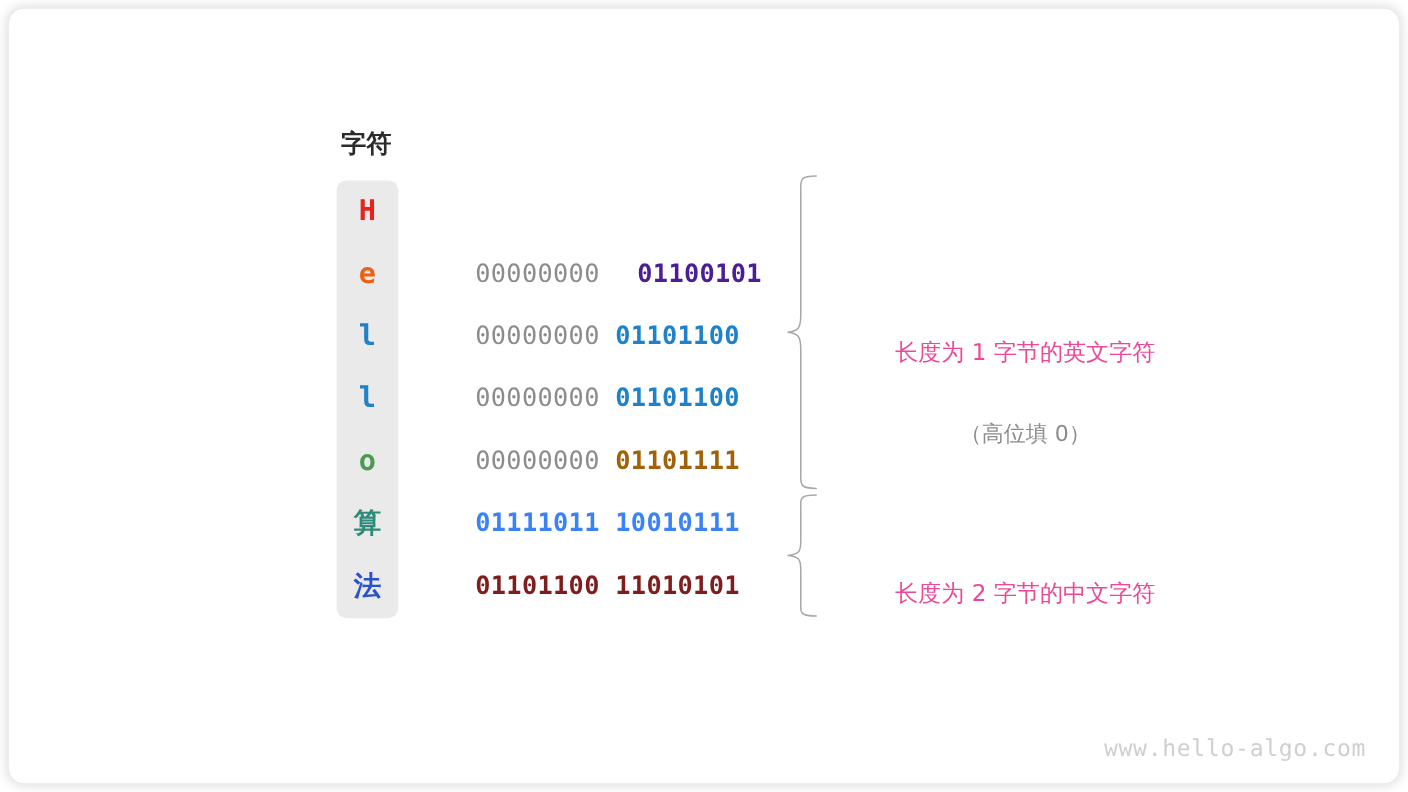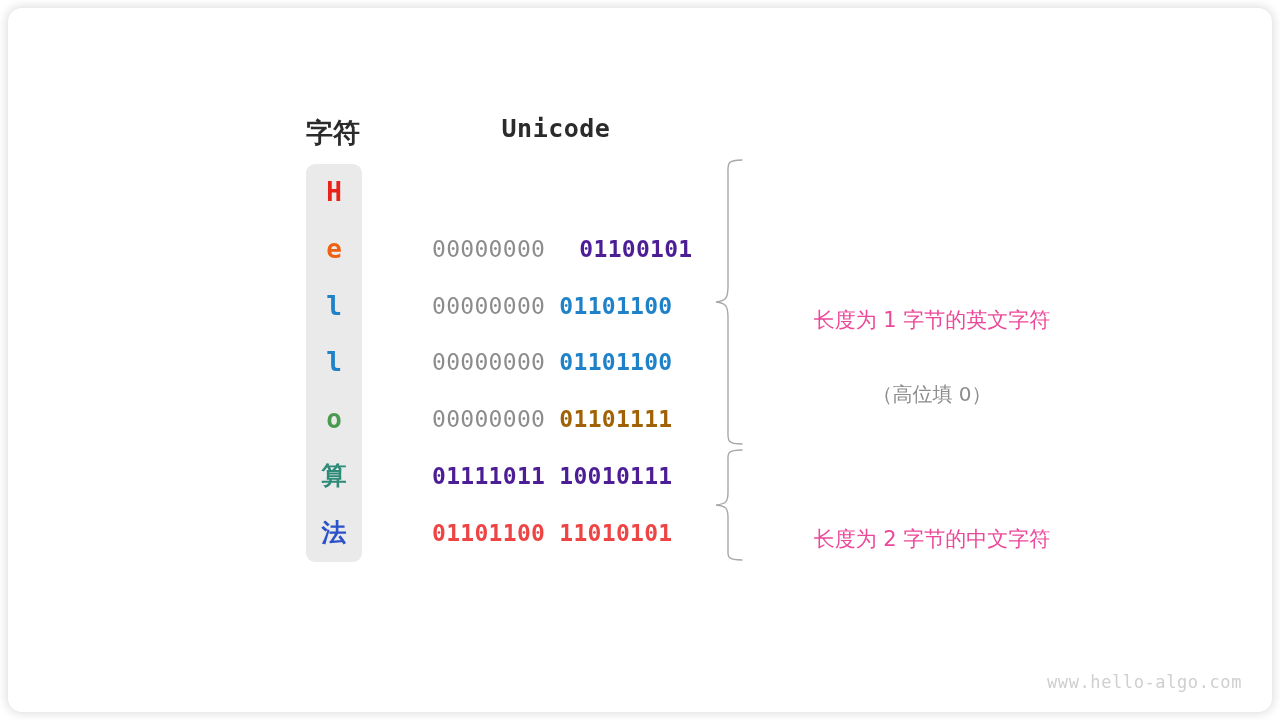--- a/index.html
+++ b/index.html
@@ -31,21 +31,21 @@
     position: absolute;
     font-weight: bold;
     color: #2b2b2b;
     text-align: center;
     white-space: nowrap;
   }
   #header-char {
     left: 273px;
     top: 115px;
     width: 120px;
-    font-size: 27px;
+    font-size: 23px;
     font-family: "DejaVu Sans", sans-serif;
   }
   #header-unicode {
     left: 446px;
     top: 114px;
     width: 220px;
     font-size: 25px;
     font-family: "DejaVu Sans Mono", "Liberation Mono", monospace;
     letter-spacing: 0.5px;
   }
@@ -135,35 +135,34 @@
     left: 752px;
     top: 483px;
     width: 360px;
   }
   
   #watermark {
     position: absolute;
     right: 38px;
     bottom: 28px;
     font-family: "DejaVu Sans Mono", "Liberation Mono", monospace;
-    font-size: 17px;
+    font-size: 21px;
     color: #cfcfcf;
     letter-spacing: 0.6px;
   }
 </style>
 </head>
 <body>
 
 <div id="canvas">
 
   <div id="card"></div>
 
   <div class="col-header" id="header-char">字符</div>
 
-  <div class="col-header" id="header-unicode">Unicode</div>
 
   <div id="char-column-bg"></div>
 
   <div id="rows">
       <div class="row" style="top: 170px;">
         <div class="row-char" style="color: rgb(232, 35, 27);">H</div>
       </div>
       <div class="row" style="top: 226.8px;">
         <div class="row-char" style="color: rgb(239, 96, 18);">e</div>
         <div class="row-bits"><span class="bits-high" style="color: rgb(140, 140, 140);">00000000</span> <span class="bits-low" style="color: #4c1d95; margin-left: 20px;">01100101</span></div>
@@ -175,25 +174,25 @@
       <div class="row" style="top: 340.4px;">
         <div class="row-char" style="color: rgb(31, 130, 200);">l</div>
         <div class="row-bits"><span class="bits-high" style="color: rgb(140, 140, 140);">00000000</span> <span class="bits-low" style="color: rgb(31, 130, 200);">01101100</span></div>
       </div>
       <div class="row" style="top: 397.2px;">
         <div class="row-char" style="color: rgb(74, 154, 81);">o</div>
         <div class="row-bits"><span class="bits-high" style="color: rgb(140, 140, 140);">00000000</span> <span class="bits-low" style="color: #a16207;">01101111</span></div>
       </div>
       <div class="row" style="top: 454px;">
         <div class="row-char cjk" style="color: rgb(46, 139, 120);">算</div>
-        <div class="row-bits"><span class="bits-low" style="color: #4c1d95;">01111011 10010111</span></div>
+        <div class="row-bits"><span class="bits-low" style="color: #3b82f6;">01111011 10010111</span></div>
       </div>
       <div class="row" style="top: 510.8px;">
         <div class="row-char cjk" style="color: rgb(42, 82, 201);">法</div>
-        <div class="row-bits"><span class="bits-low" style="color: #ef4444; text-align: right;">01101100 11010101</span></div>
+        <div class="row-bits"><span class="bits-low" style="color: #7f1d1d; text-align: right;">01101100 11010101</span></div>
       </div>
     </div>
 
   <svg class="brace" id="brace-1" style="left:714px; top:158px;" width="40" height="288" viewBox="0 0 40 288">
     <path d="M 28 2
              C 12 2, 14 6, 14 18
              L 14 128
              C 14 140, 12 143, 2 144
              C 12 145, 14 148, 14 160
              L 14 270

